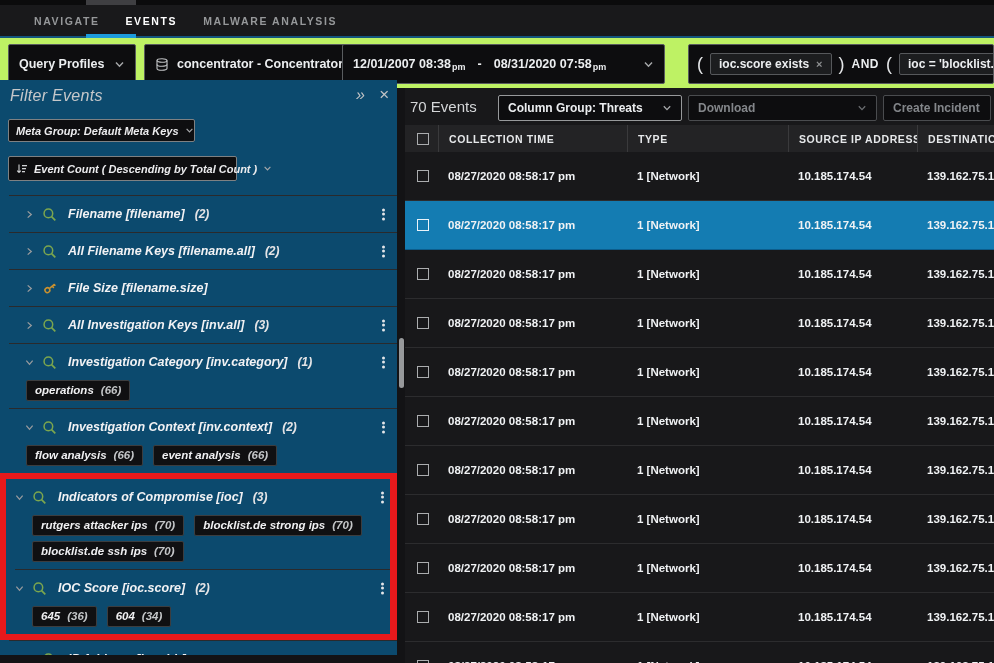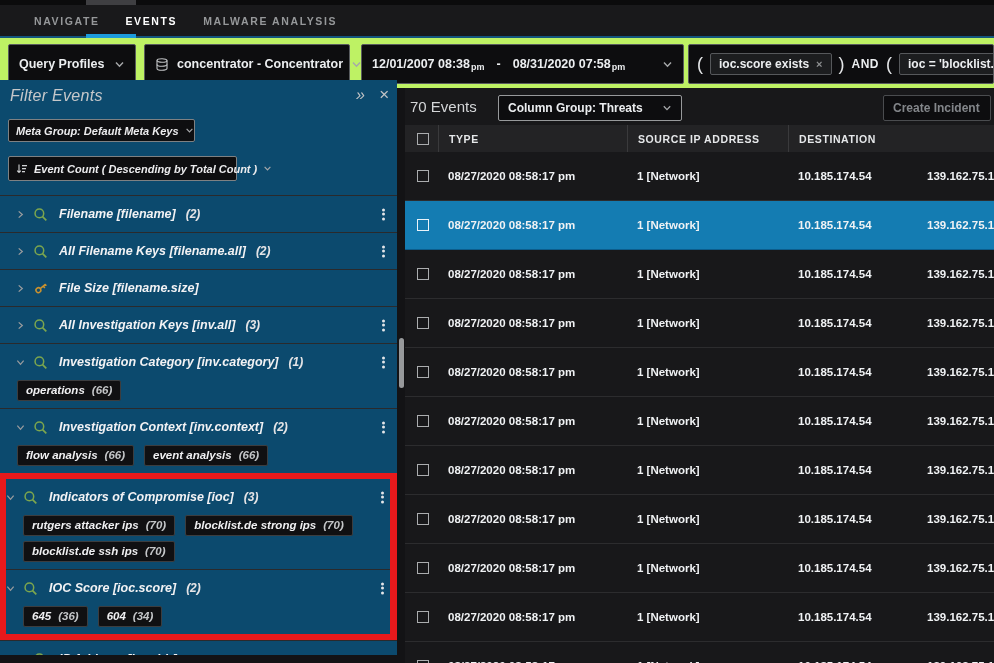--- a/index.html
+++ b/index.html
@@ -27,21 +27,21 @@
   .querybar { position:absolute; left:0; top:38px; width:994px; height:50px; background:#bef264; }
   .qbox {
     position:absolute; top:6px; height:40px;
     border:1px solid #595C5F; background:#0D0D0F; border-radius:2px;
     display:flex; align-items:center; padding:0 10px; gap:8px;
     font-size:12.5px; font-weight:600; color:#ECEEF0; white-space:nowrap;
   }
   .qbox .chev { margin-left:auto; display:flex; }
   .qbox-profiles { left:8px; width:128px; }
   .qbox-service { left:144px; width:206px; }
-  .qbox-date { left:361px; width:323px; }
+  .qbox-date { left:342px; width:323px; }
   .qbox-query { left:688px; width:306px; overflow:hidden; gap:7px; padding:0 8px; }
   .meridiem { font-size:9px; font-weight:700; position:relative; top:2px; margin-left:1px; }
   .date-sep { margin:0 4px; }
   .paren { font-size:18px; font-weight:400; color:#E4E6E8; }
   .and { font-size:12px; font-weight:700; letter-spacing:.5px; }
   .qchip {
     border:1px solid #56585B; background:#1C1D1F; border-radius:2px;
     padding:3px 8px; font-size:12px; font-weight:600;
     display:inline-flex; align-items:center; gap:7px; white-space:nowrap; flex:0 0 auto;
   }
@@ -54,21 +54,21 @@
   .close-ic { position:absolute; right:8px; top:5px; font-size:17px; color:#C2C4C6; }
   .ddbox {
     position:absolute; border:1px solid #7E8183; background:#0E0E10; border-radius:2px;
     display:flex; align-items:center; gap:6px; padding:0 7px;
     font-size:11px; font-weight:700; color:#ECECEE; white-space:nowrap;
   }
   .ddbox .chev { margin-left:auto; display:flex; }
   .dd-metagroup { left:8px; top:39px; width:187px; height:23px; }
   .dd-sort { left:8px; top:76px; width:229px; height:25px; }
   .filter-sections { position:absolute; left:0; right:0; top:115px; }
-  .section { border-top:1px solid #2A2A2C; }
+  .section { border-top:1px solid #2A2A2C;margin-left:9px; }
   .section-row { height:36px; display:flex; align-items:center; padding:0 30px 0 16px; position:relative; }
   .section-chevron { width:17px; display:flex; align-items:center; }
   .section-icon { width:26px; display:flex; align-items:center; }
   .section-label { font-size:12.5px; font-weight:700; color:#F2F2F4; white-space:nowrap; }
   .section-count { margin-left:10px; font-size:12px; font-weight:700; color:#E4E4E6; }
   .kebab { position:absolute; right:6px; top:50%; transform:translateY(-50%); padding:3px 6px; }
   .kebab i { display:block; width:3px; height:3px; border-radius:50%; background:#E4E6E8; margin:1.5px 0; }
   .chips { display:flex; flex-wrap:wrap; gap:5px 10px; padding:0 14px 7px 17px; }
   .chip {
     background:#101012; border:1px solid #3C3D3F; border-radius:2px;
@@ -445,28 +445,37 @@
 <div class="events-panel">
   <div class="events-count">70 Events</div>
   <div class="hbtn btn-colgroup clickable">
     <span>Column Group: Threats</span>
     <span class="chev">
       <svg width="10" height="10" viewBox="0 0 10 10">
           <path d="M1.8 3.2l3.2 3.4 3.2-3.4" fill="none" stroke="#A6A8AA" stroke-width="1.3"></path>
         </svg>
     </span>
   </div>
+  <div class="hbtn btn-download clickable">
+    <span>Download</span>
+    <span class="chev">
+      <svg width="10" height="10" viewBox="0 0 10 10">
+          <path d="M1.8 3.2l3.2 3.4 3.2-3.4" fill="none" stroke="#6A6D70" stroke-width="1.3"></path>
+        </svg>
+    </span>
+  </div>
   <div class="hbtn btn-incident clickable">
     <span>Create Incident</span>
   </div>
 
   <div class="table-header">
       <div class="td cbcell">
         <div class="checkbox clickable"></div>
       </div>
+      <div class="th">COLLECTION TIME</div>
       <div class="th">TYPE</div>
       <div class="th">SOURCE IP ADDRESS</div>
       <div class="th">DESTINATION</div>
     </div>
   <div class="table-body">
       <div class="tr clickable">
         <div class="td cbcell">
           <div class="checkbox clickable"></div>
         </div>
         <div class="td">08/27/2020 08:58:17 pm</div>

